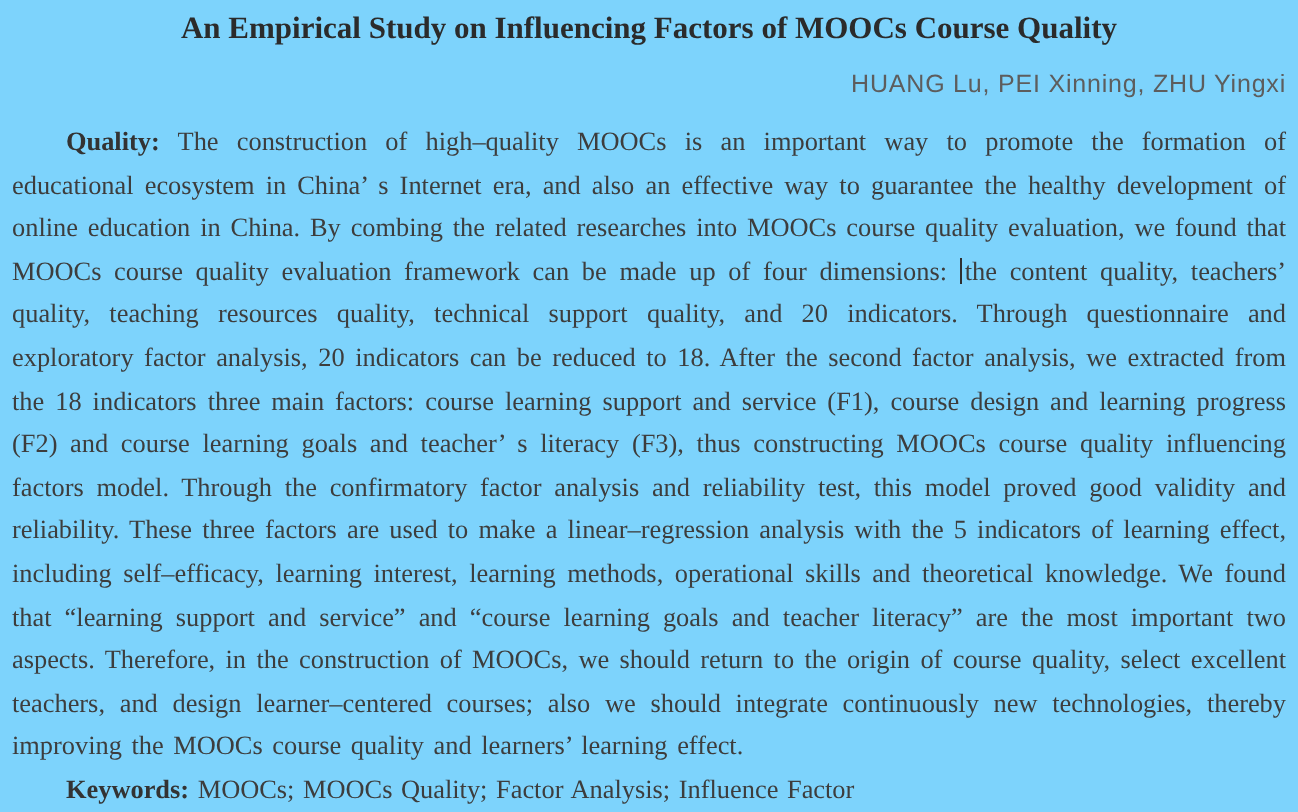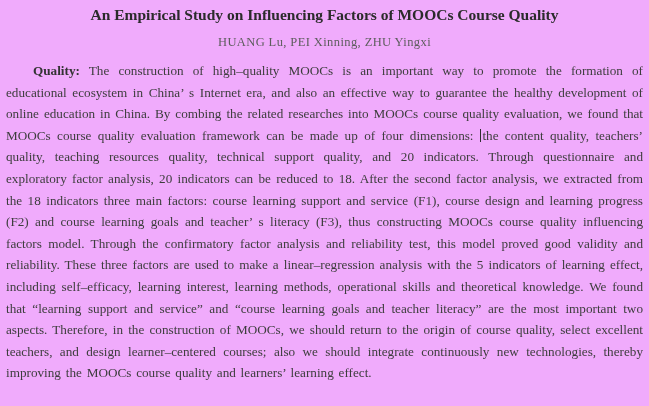--- a/index.html
+++ b/index.html
@@ -5,36 +5,36 @@
   * { margin: 0; padding: 0; box-sizing: border-box; }
   html, body {
     width: 649px;
     height: 406px;
     overflow: hidden;
     background: #ffffff;
   }
   .page {
     width: 649px;
     height: 406px;
-    background: #f0abfc;
+    background: #7dd3fc;
     padding: 5px 6px 0 6px;
     font-family: "Liberation Serif", "DejaVu Serif", serif;
   }
   .title {
     text-align: center;
     font-family: "Liberation Serif", "DejaVu Serif", serif;
     font-size: 15.5px;
     font-weight: 700;
     color: #2b2b2b;
     line-height: 20px;
     margin-bottom: 9px;
   }
   .authors {
-    text-align: center;
-    font-family: Liberation Serif, serif;
+    text-align: right;
+    font-family: Liberation Sans, sans-serif;
     font-size: 12.5px;
     font-weight: 400;
     letter-spacing: 0.4px;
     color: #5d5d5d;
     line-height: 17px;
     margin-bottom: 9px;
   }
   .abstract {
     font-size: 13.2px;
     color: #3d3d3d;
@@ -70,14 +70,17 @@
 
   <h1 class="title">An Empirical Study on Influencing Factors of MOOCs Course Quality</h1>
 
   <div class="authors">HUANG Lu, PEI Xinning, ZHU Yingxi</div>
 
   <p class="abstract">
     <span class="bold-label">Quality:</span>
     <span>The construction of high–quality MOOCs is an important way to promote the formation of educational ecosystem in China’ s Internet era, and also an effective way to guarantee the healthy development of online education in China. By combing the related researches into MOOCs course quality evaluation, we found that MOOCs course quality evaluation framework can be made up of four dimensions: </span><span class="caret"></span><span>the content quality, teachers’ quality, teaching resources quality, technical support quality, and 20 indicators. Through questionnaire and exploratory factor analysis, 20 indicators can be reduced to 18. After the second factor analysis, we extracted from the 18 indicators three main factors: course learning support and service (F1), course design and learning progress (F2) and course learning goals and teacher’ s literacy (F3), thus constructing MOOCs course quality influencing factors model. Through the confirmatory factor analysis and reliability test, this model proved good validity and reliability. These three factors are used to make a linear–regression analysis with the 5 indicators of learning effect, including self–efficacy, learning interest, learning methods, operational skills and theoretical knowledge. We found that “learning support and service” and “course learning goals and teacher literacy” are the most important two aspects. Therefore, in the construction of MOOCs, we should return to the origin of course quality, select excellent teachers, and design learner–centered courses; also we should integrate continuously new technologies, thereby improving the MOOCs course quality and learners’ learning effect.</span>
   </p>
 
+  <p class="keywords">
+    <span class="bold-label">Keywords:</span><span> MOOCs; MOOCs Quality; Factor Analysis; Influence Factor</span>
+  </p>
 
 </div>
 
 </body></html>

